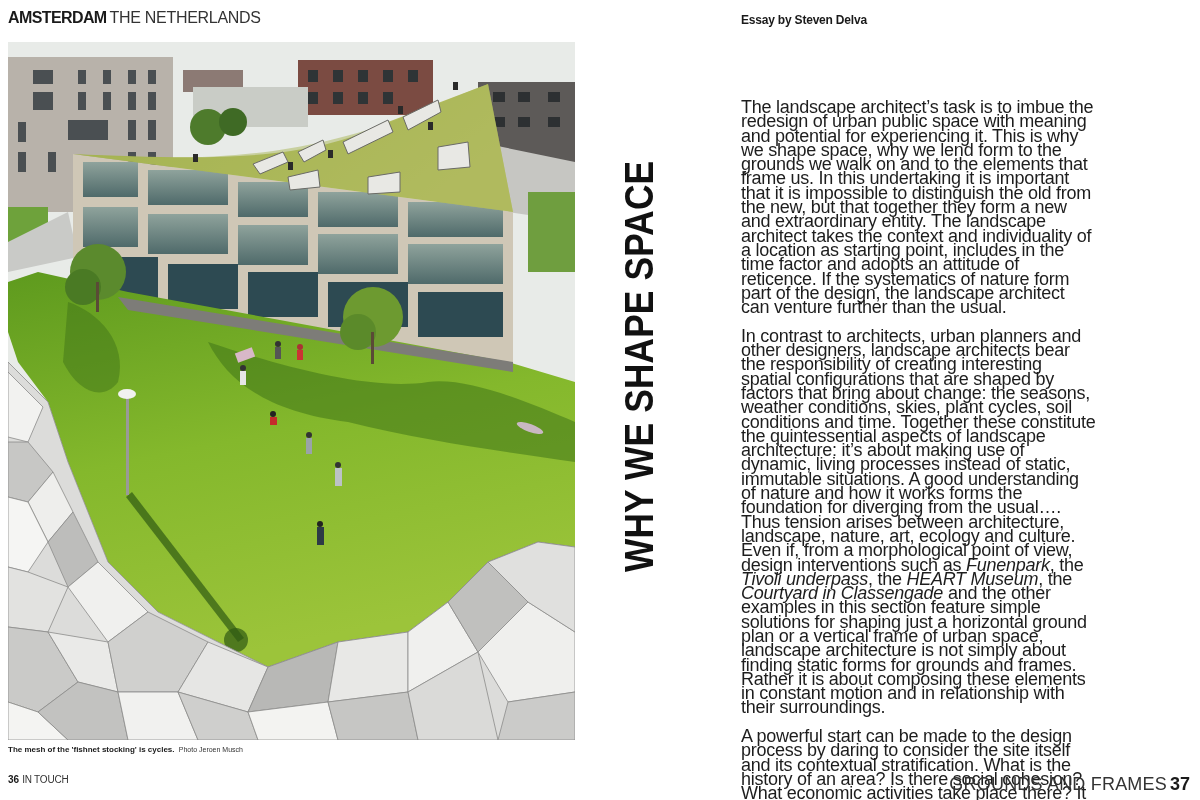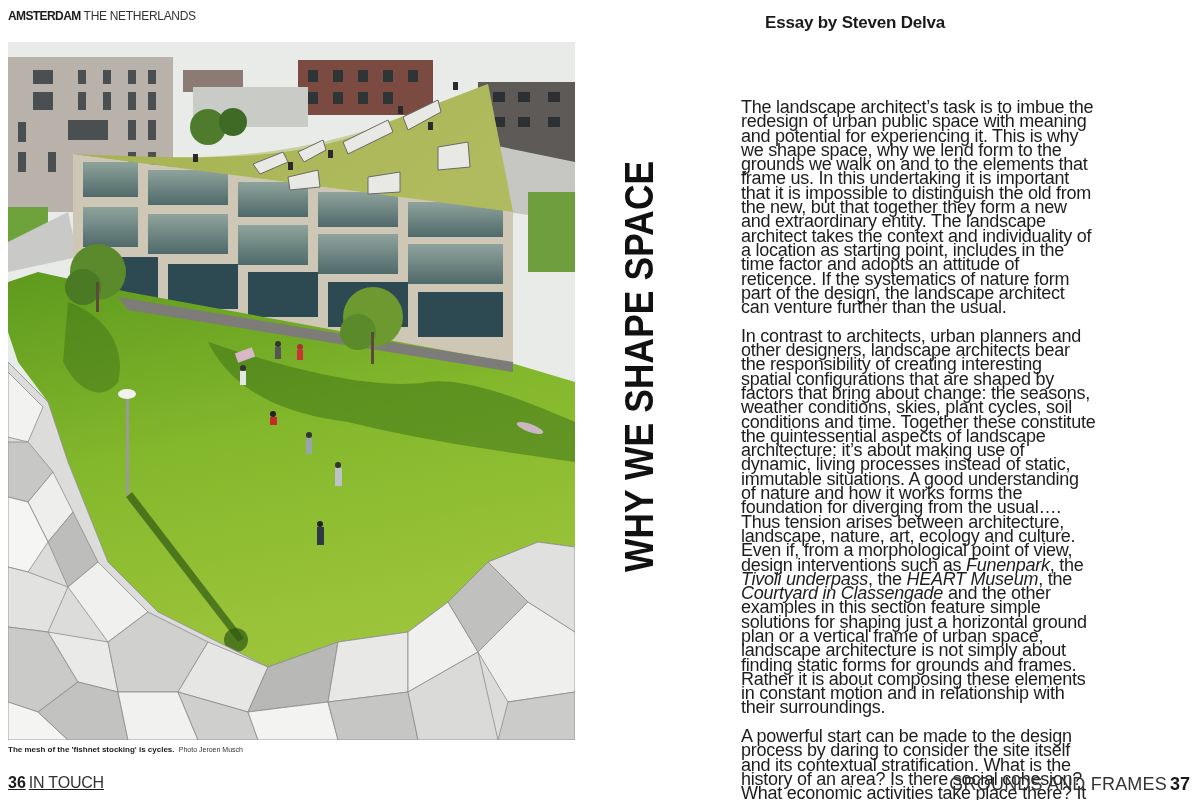--- a/index.html
+++ b/index.html
@@ -1,40 +1,40 @@
 <!DOCTYPE html>
 <html><head>
 <meta charset="utf-8">
 <style>
   html, body { margin: 0; padding: 0; background: #ffffff; }
   body { width: 1200px; height: 800px; position: relative; overflow: hidden;
          font-family: "Liberation Sans", sans-serif; color: #1a1a1a; }
   .spread { position: absolute; inset: 0; }
 
   
-  .running-head-left { position: absolute; left: 8px; top: 9px; font-size: 12px; letter-spacing: -0.3px; }
+  .running-head-left { position: absolute; left: 8px; top: 9px; font-size: 16px; letter-spacing: -0.3px; }
   .running-head-left .city { font-weight: 700; letter-spacing: -0.6px; }
   .running-head-left .country { font-weight: 400; color: #333; margin-left: 3px; }
 
   .photo { position: absolute; left: 8px; top: 42px; width: 567px; height: 698px; overflow: hidden; background: #cfd6d2; }
   .photo svg { display: block; }
 
   .caption { position: absolute; left: 8px; top: 745px; font-size: 8px; }
   .caption .caption-main { font-weight: 700; }
   .caption .credit { font-size: 7px; color: #333; margin-left: 2px; }
 
-  .folio-left { position: absolute; left: 8px; top: 774px; font-size: 16px; text-decoration: underline; }
+  .folio-left { position: absolute; left: 8px; top: 774px; font-size: 10px; }
   .folio-left .num, .folio-right .num { font-weight: 700; }
   .folio-left .section { color: #333; margin-left: 3px; letter-spacing: -0.2px; }
   .vtitle-wrap { position: absolute; left: 614px; top: 572px; transform-origin: 0 0; transform: rotate(-90deg); }
   .vtitle-wrap span { font-family: "Liberation Sans", sans-serif; font-weight: 700; font-size: 41px;
        letter-spacing: 0.2px; color: #111; white-space: nowrap; display: block;
        transform: scaleX(0.86); transform-origin: 0 50%; line-height: 50px; }
 
-  .byline { position: absolute; left: 741px; top: 13px; font-size: 17px; font-weight: 700; letter-spacing: -0.2px; margin-left: 24px; }
+  .byline { position: absolute; left: 741px; top: 13px; font-size: 12px; font-weight: 700; letter-spacing: -0.2px; }
 
   .essay { position: absolute; left: 741px; top: 100px; width: 355px; font-size: 18px; line-height: 14.3px;
            font-weight: 400; letter-spacing: -0.25px; color: #1d1d1d; }
   .essay p { margin: 0 0 14.3px 0; }
   .essay em { font-style: italic; }
 
   .folio-right { position: absolute; right: 10px; top: 774px; font-size: 18px; }
   .folio-right .section { color: #333; margin-right: 3px; letter-spacing: 0.2px; }
 </style>
 </head>

